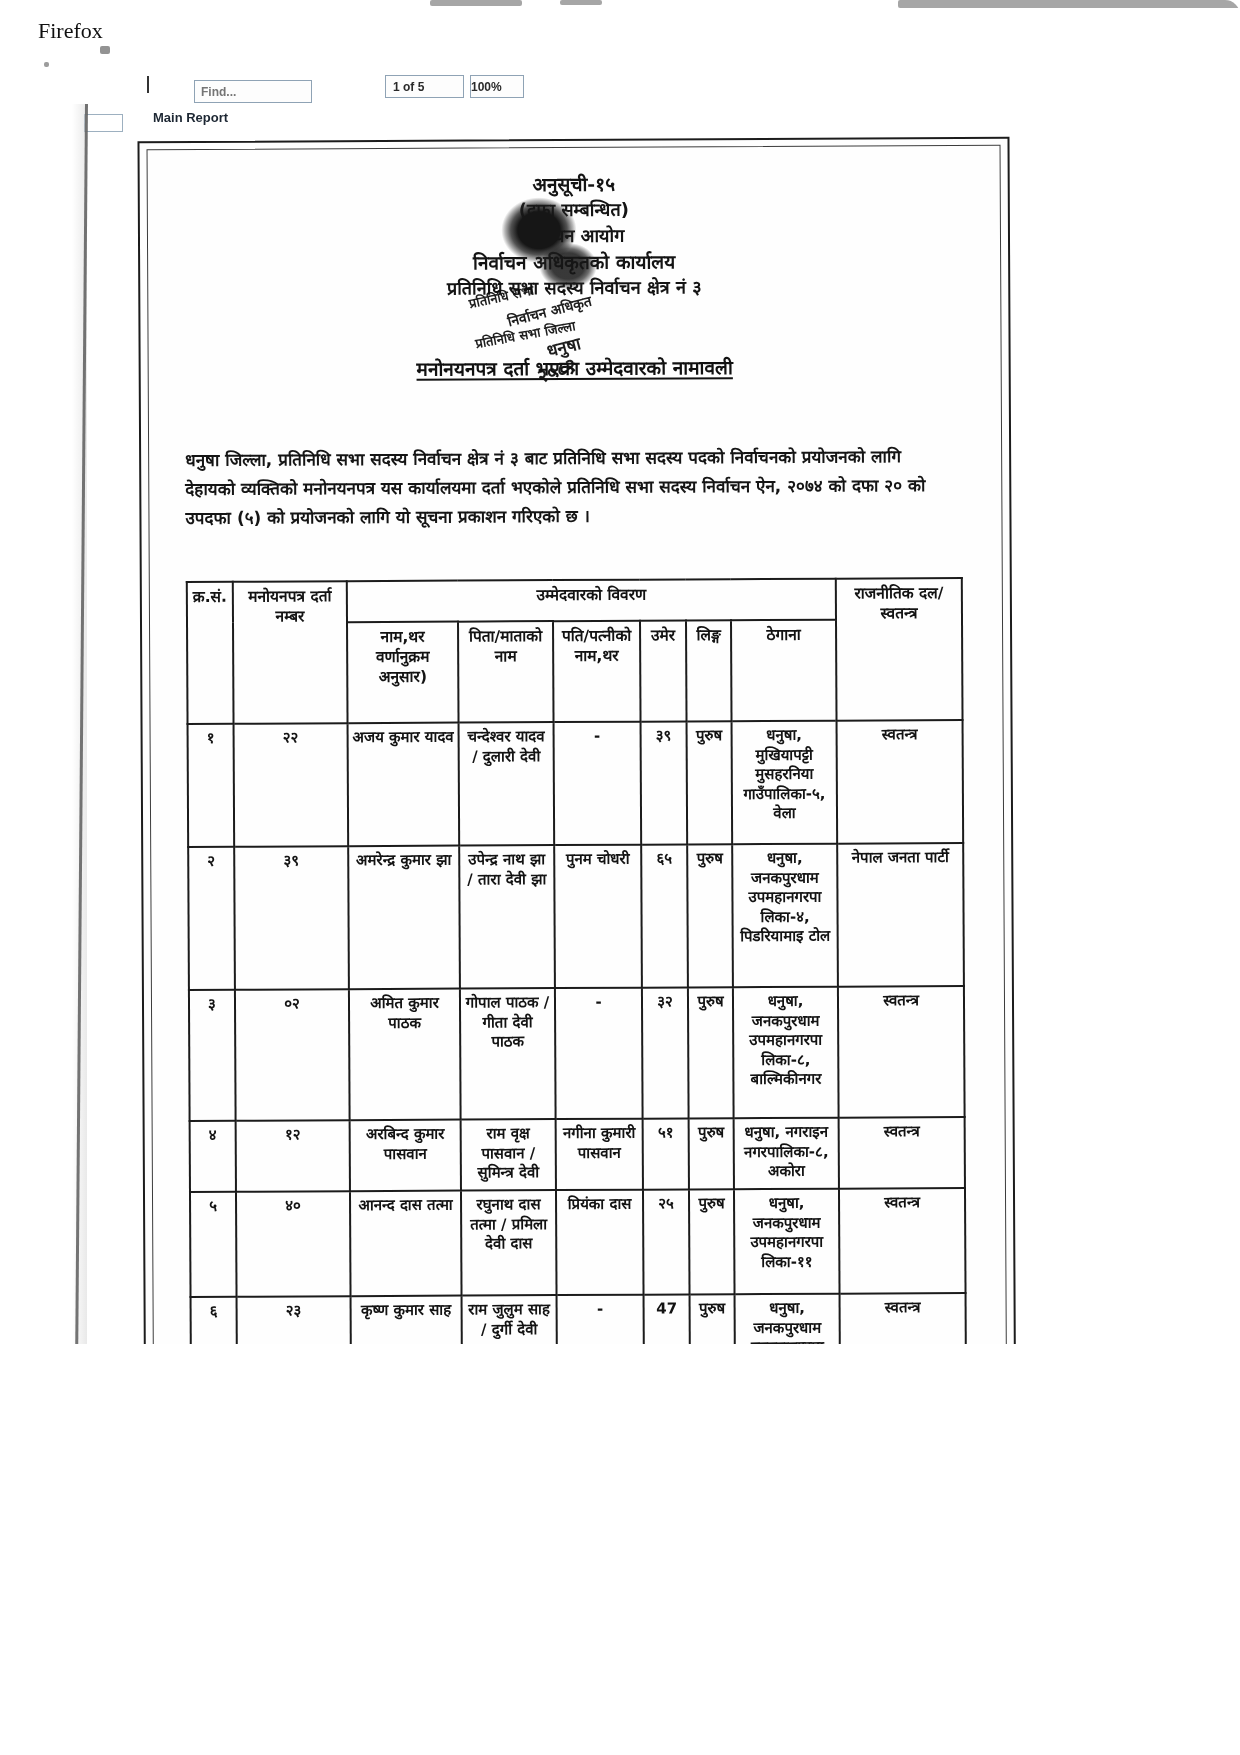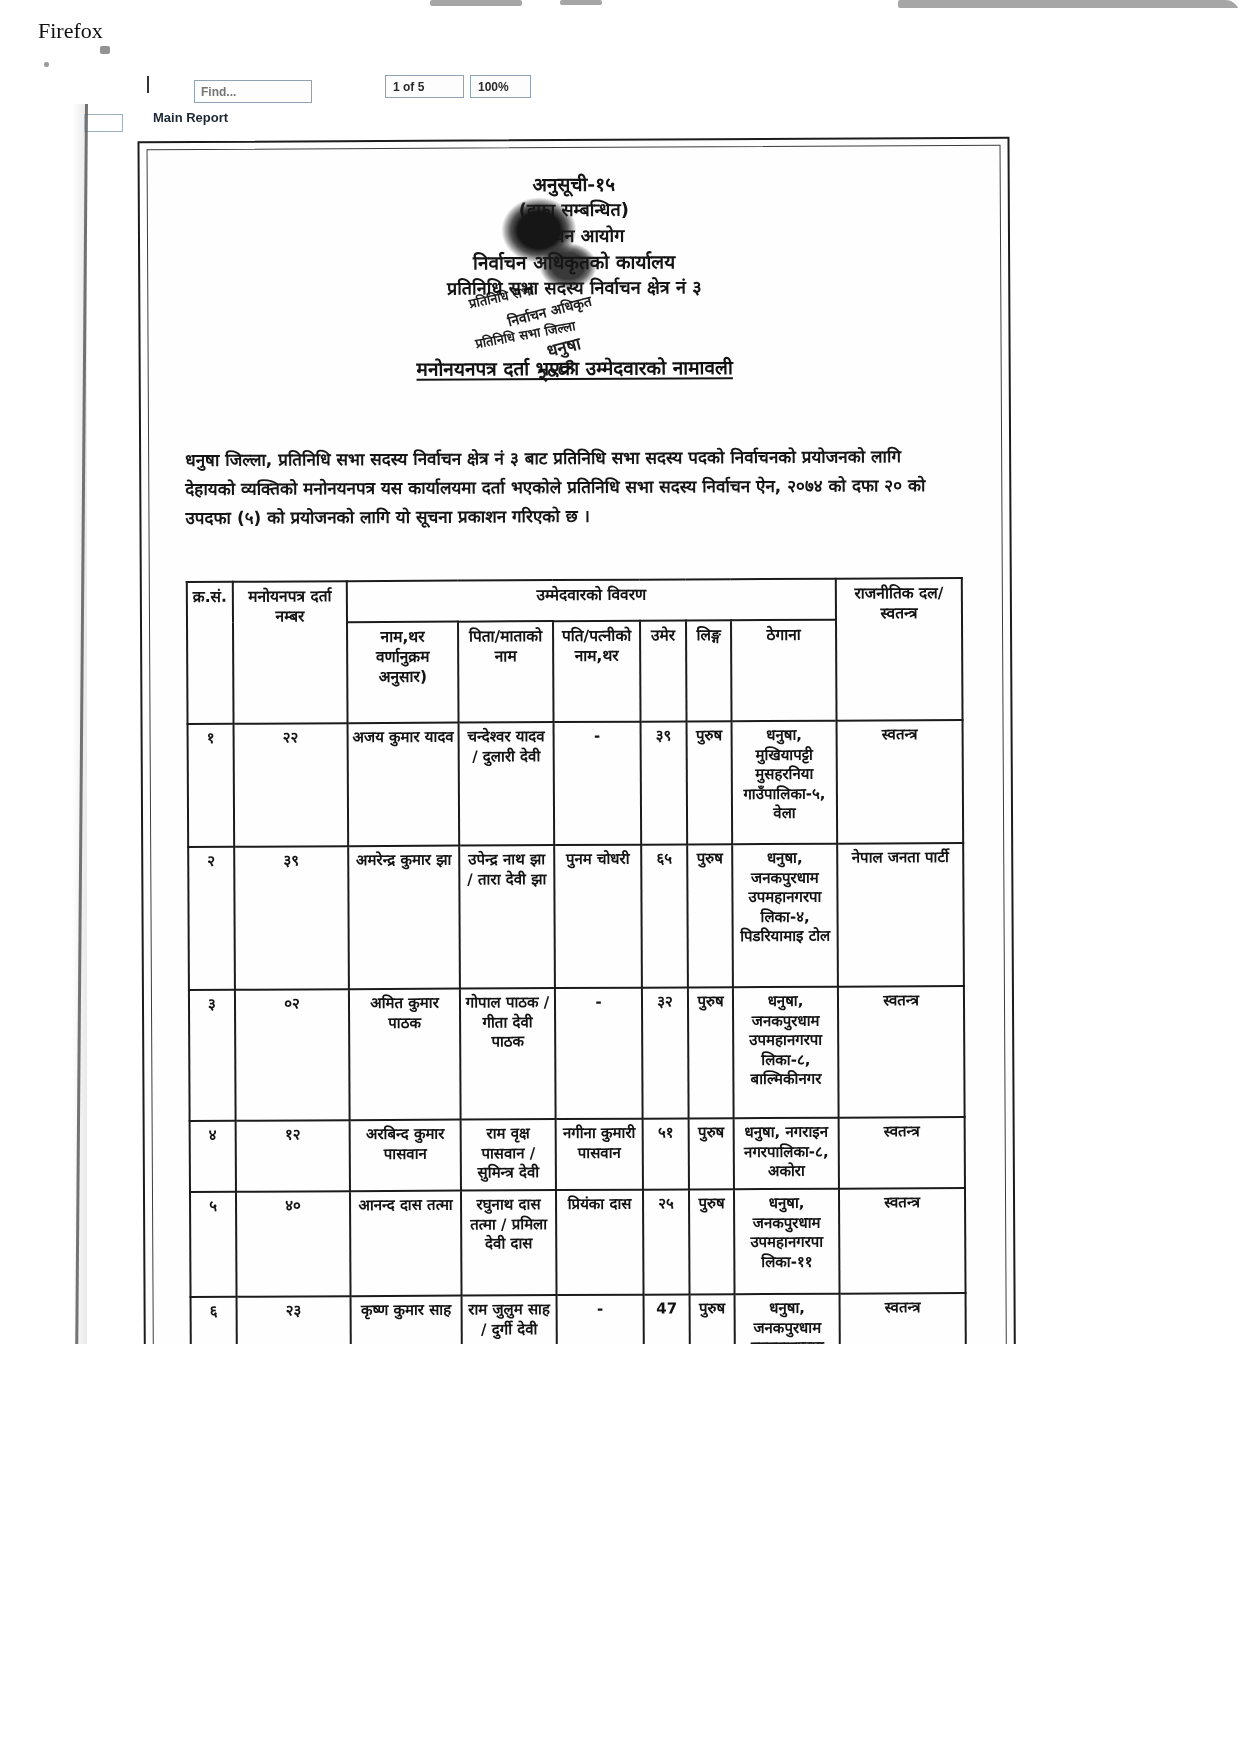--- a/index.html
+++ b/index.html
@@ -10,21 +10,21 @@
   
   .app-name{left:38px;top:18px;font-family:"Liberation Serif",serif;font-size:22px;color:#101010;}
   .url{left:575px;top:24px;font-family:"Liberation Serif",serif;font-weight:700;font-size:17px;color:#101010;}
   .tick{left:147px;top:76px;width:2px;height:17px;background:#333;}
   .box{border:1px solid #8fa3b5;background:#fdfdfd;font-size:12px;font-weight:700;
        font-family:"Liberation Sans",sans-serif;color:#2a2a2a;display:flex;align-items:center;}
   .find-box{left:194px;top:80px;width:116px;height:21px;}
   .find-box input{border:none;outline:none;background:transparent;width:100%;
        font:700 12px "Liberation Sans",sans-serif;color:#444;padding:0 6px;}
   .page-box{left:385px;top:75px;width:70px;height:21px;padding-left:7px;}
-  .zoom-box{left:470px;top:75px;width:52px;height:21px;padding-left:7px;}
+  .zoom-box{left:470px;top:75px;width:52px;height:21px;}
   .tab-box{left:84px;top:114px;width:37px;height:16px;border:1px solid #9db0c0;background:#fff;}
   .tab-label{left:153px;top:110px;font:700 13px "Liberation Sans",sans-serif;color:#1d2733;}
 
   
   .edge-band{left:72px;top:104px;width:15px;height:1420px;background:linear-gradient(90deg,transparent,#dadada);opacity:.6;}
   .edge-line{left:85px;top:104px;width:3px;height:1418px;background:#5c5c5c;transform:rotate(.45deg);transform-origin:top center;opacity:.85;}
   .smudge{background:#3a3a3a;opacity:.45;border-radius:2px;}
   .noise1{left:0;top:1516px;width:1240px;height:9px;opacity:.5;
           background:repeating-linear-gradient(90deg,rgba(110,150,135,.30) 0 7px,transparent 7px 16px);}
   .noise2{left:80px;top:1646px;width:860px;height:9px;opacity:.35;

